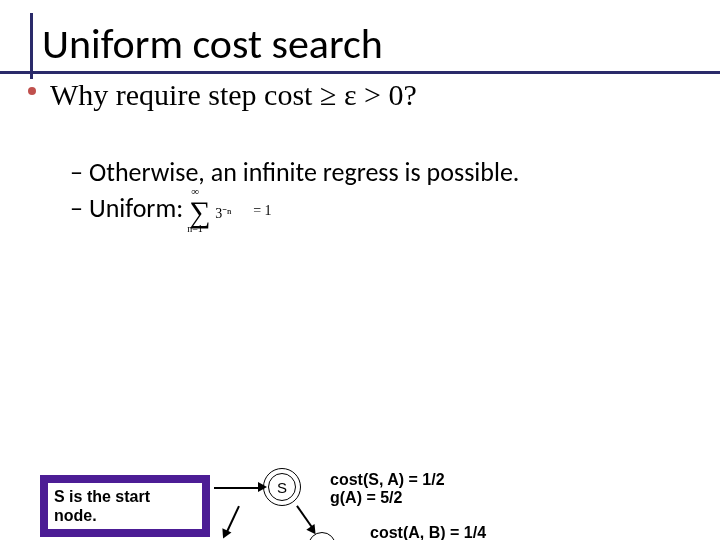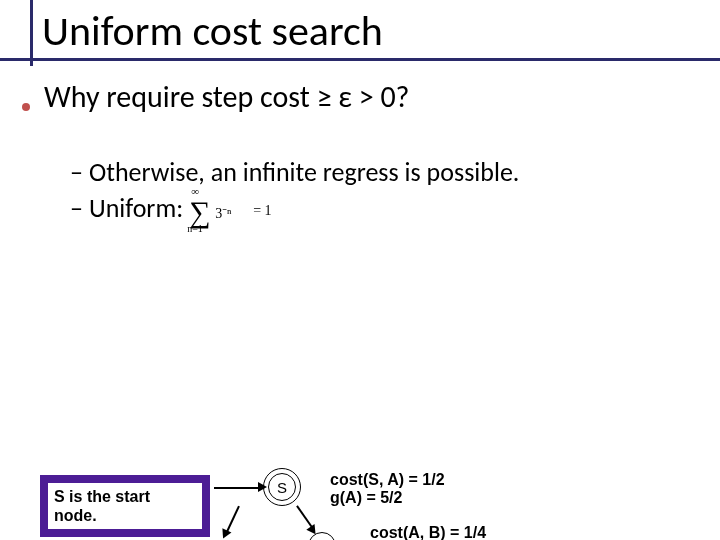--- a/index.html
+++ b/index.html
@@ -1,21 +1,21 @@
 <!DOCTYPE html>
 <html><head>
 <meta charset="utf-8">
 <style>
   * { margin: 0; padding: 0; box-sizing: border-box; }
   body { width: 720px; height: 540px; background: #fff; font-family: Calibri, Arial, sans-serif; position: relative; overflow: hidden; }
-  .title-bar { position: absolute; left: 0; top: 0; width: 720px; height: 66px; text-align: center; }
+  .title-bar { position: absolute; left: 0; top: 13px; width: 720px; height: 66px; text-align: center; }
   .title-vline { position: absolute; left: 30px; top: 0; width: 3px; height: 66px; background: #2a2a6a; }
   .title-hline { position: absolute; left: 0; top: 58px; width: 720px; height: 3px; background: #2a2a6a; }
   .title-text { position: absolute; left: 42px; top: 5px; font-size: 42px; color: #000; }
-  .bullet1-row { position: absolute; left: 22px; top: 78px; display: flex; align-items: flex-end; }
+  .bullet1-row { position: absolute; left: 28px; top: 78px; display: flex; align-items: center; font-family: Liberation Serif, serif; }
   .b1-dot { width: 8px; height: 8px; background: #c0504d; border-radius: 50%; margin-right: 14px; position: relative; top: -4px; }
   .b1-text { font-size: 30px; color: #000; }
   .sub-row { position: absolute; left: 70px; display: flex; align-items: baseline; }
   .dash { font-size: 26px; color: #000; margin-right: 6px; }
   .sub-text { font-size: 26px; color: #000; margin-top: 36px; }
   .recall-img { display: inline-block; margin-left: 6px; font-family: 'Times New Roman', serif; font-size: 16px; position: relative; top: -2px; }
   .sigma-box { display: inline-block; position: relative; width: 90px; height: 40px; vertical-align: middle; }
   .sigma-sym { position: absolute; left: 0; top: 4px; font-size: 30px; }
   .sigma-top { position: absolute; left: 2px; top: -6px; font-size: 11px; }
   .sigma-bot { position: absolute; left: -2px; top: 32px; font-size: 10px; }

